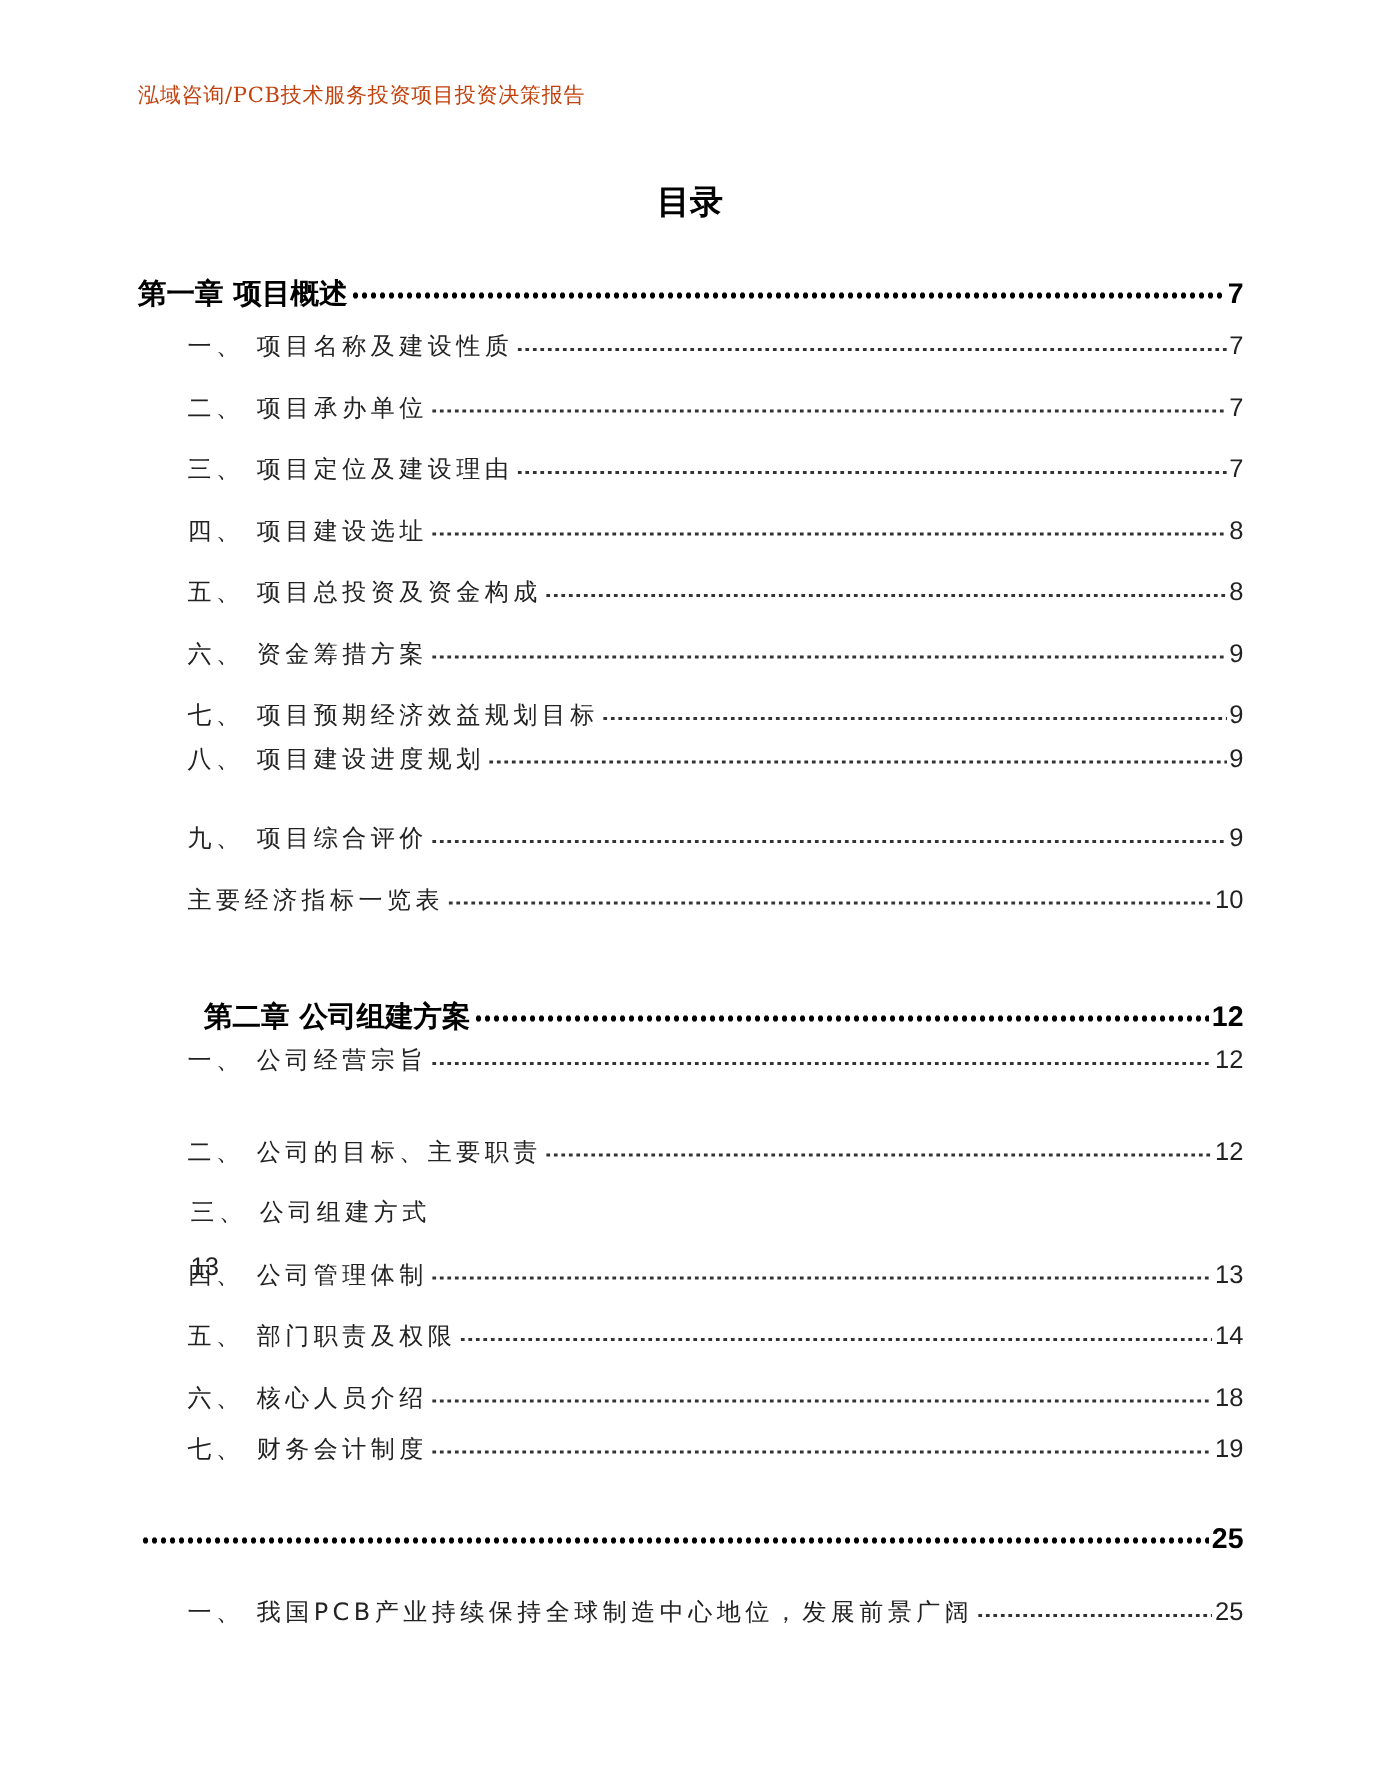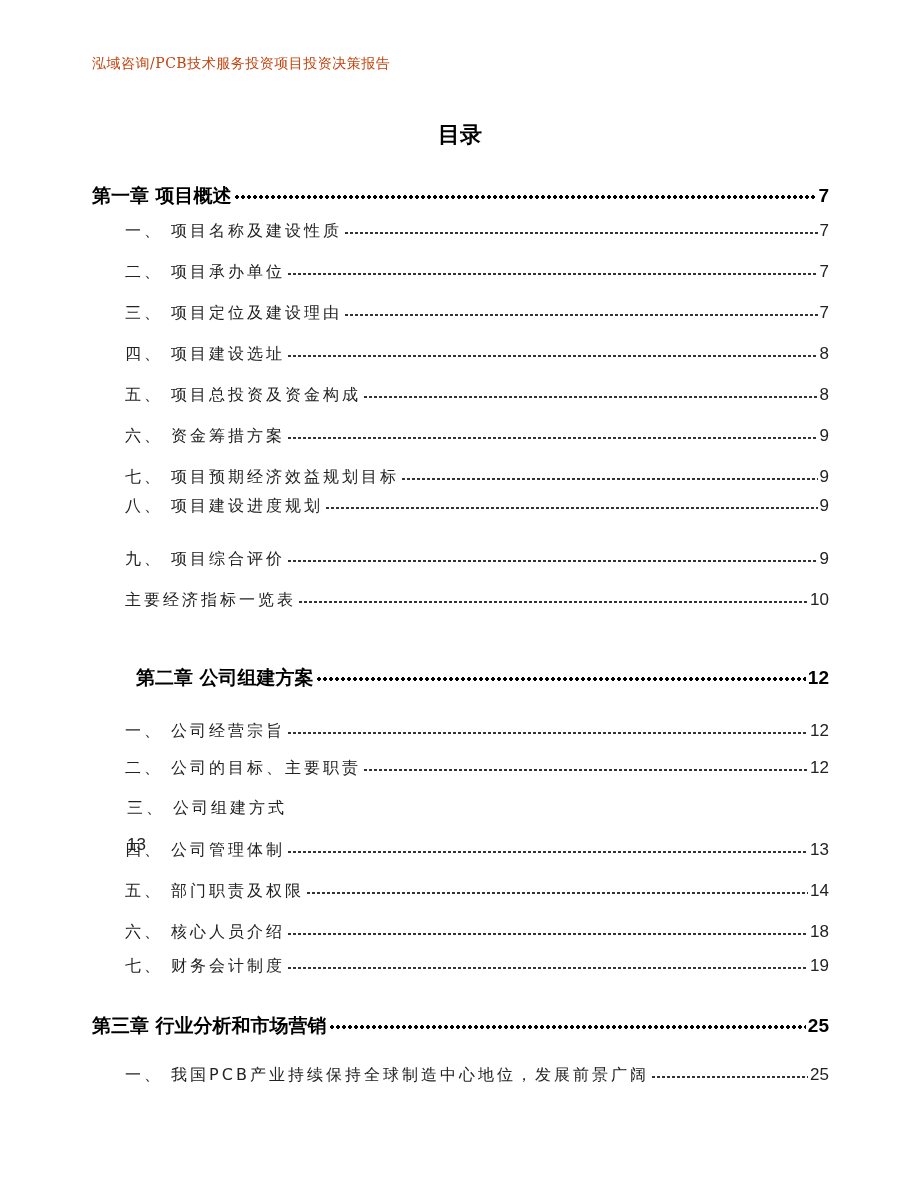--- a/index.html
+++ b/index.html
@@ -95,21 +95,21 @@
     <div class="row item" style="top: 589px;">
       <span class="label">主要经济指标一览表</span>
       <span class="leader"></span>
       <span class="page">10</span>
     </div>
     <div class="row chapter" style="top: 665px; margin-left: 44px;">
       <span class="label">第二章 公司组建方案</span>
       <span class="leader"></span>
       <span class="page">12</span>
     </div>
-    <div class="row item" style="top: 720px;">
+    <div class="row item" style="top: 696px;">
       <span class="label">一、 公司经营宗旨</span>
       <span class="leader"></span>
       <span class="page">12</span>
     </div>
     <div class="row item" style="top: 757px;">
       <span class="label">二、 公司的目标、主要职责</span>
       <span class="leader"></span>
       <span class="page">12</span>
     </div>
     <div class="row item" style="top: 798px; flex-direction: column;">
@@ -131,21 +131,20 @@
       <span class="label">六、 核心人员介绍</span>
       <span class="leader"></span>
       <span class="page">18</span>
     </div>
     <div class="row item" style="top: 955px; text-align: right;">
       <span class="label">七、 财务会计制度</span>
       <span class="leader"></span>
       <span class="page">19</span>
     </div>
     <div class="row chapter" style="top: 1013px;">
-      <span class="label">第三章 行业分析和市场营销</span>
       <span class="leader"></span>
       <span class="page">25</span>
     </div>
     <div class="row item" style="top: 1064px;">
       <span class="label">一、 我国PCB产业持续保持全球制造中心地位，发展前景广阔</span>
       <span class="leader"></span>
       <span class="page">25</span>
     </div>
   </div>
 

